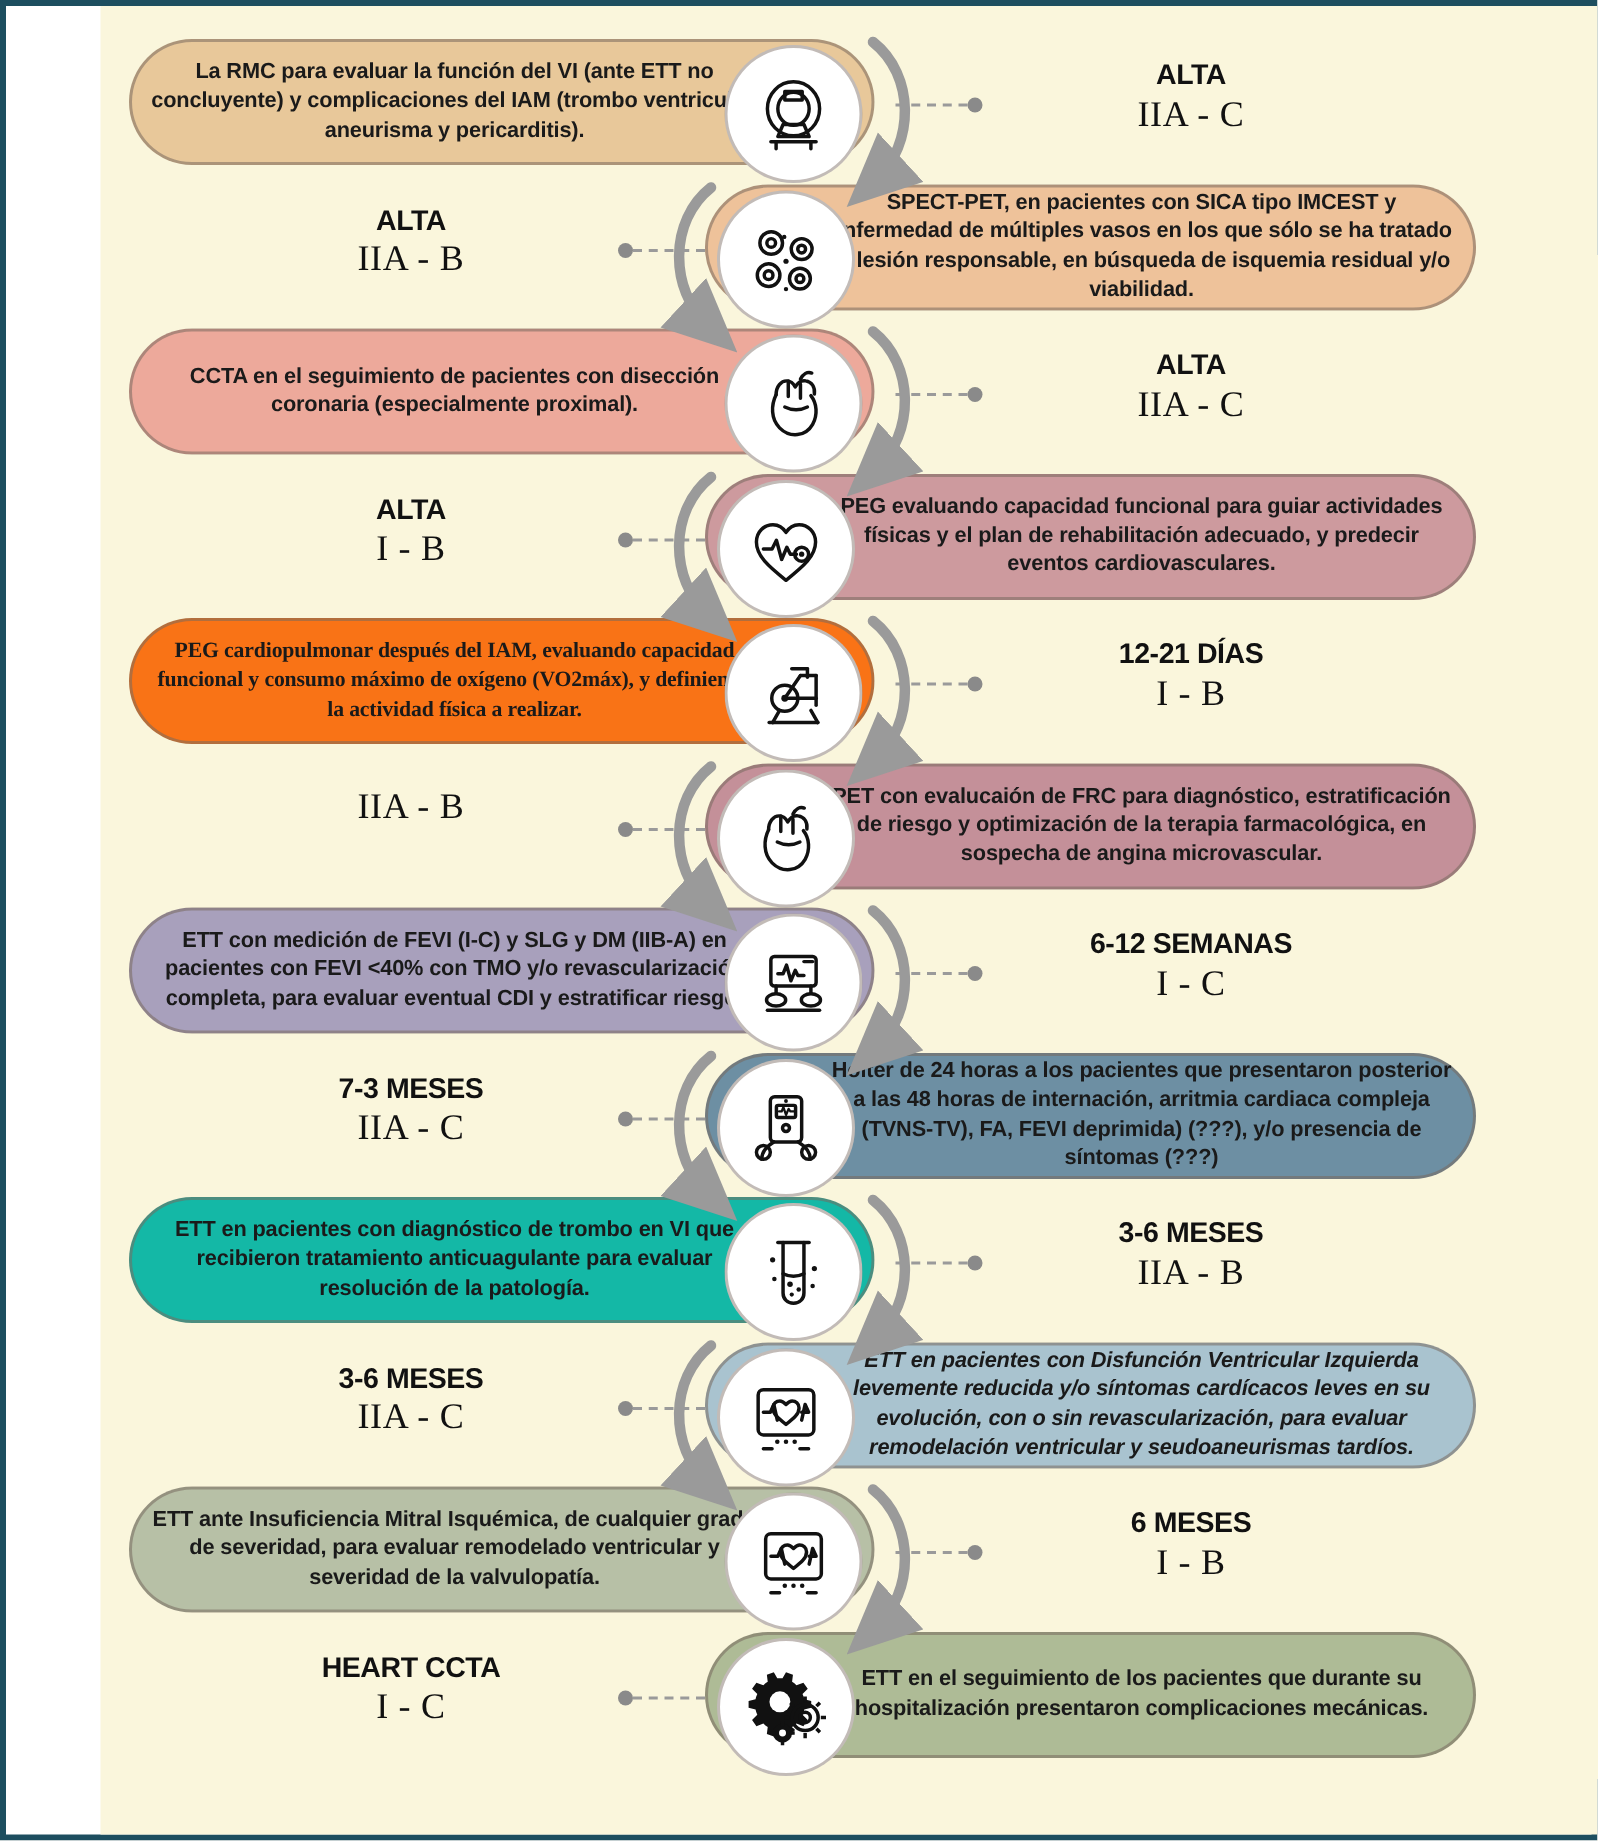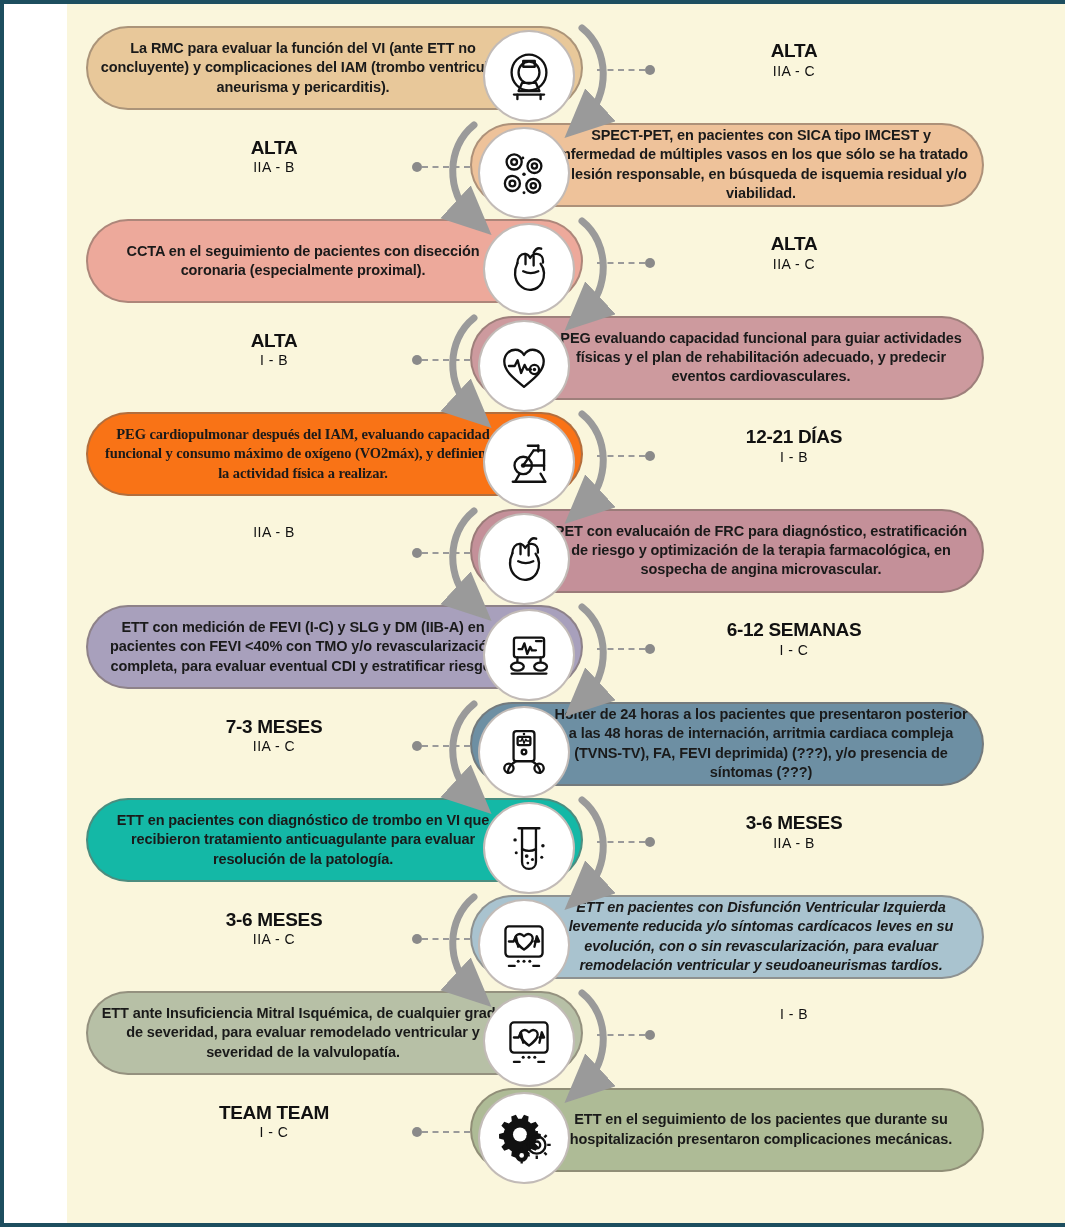--- a/index.html
+++ b/index.html
@@ -74,23 +74,24 @@
   .label.at-right { left: 640px; }
   .label.at-left  { left: 120px; }
   .label .lb-main {
     display: block;
     font-size: 19px; font-weight: 800;
     letter-spacing: -.3px;
     line-height: 1.15;
   }
   .label .lb-sub {
     display: block;
-    font-size: 14px; font-weight: 400;
+    font-size: 24px; font-weight: 400;
     letter-spacing: .5px;
     line-height: 1.3;
+    font-family: Liberation Serif, serif;
   }
 
   .leader {
     position: absolute;
     top: 44px; height: 12px;
     display: flex; align-items: center;
   }
   .leader.to-right { left: 593px; width: 58px; flex-direction: row; }
   .leader.to-left  { left: 408px; width: 58px; flex-direction: row-reverse; }
   .leader .dot {
@@ -365,20 +366,21 @@
               <path d="M24 44h8l4-9 4 18" stroke="#111" fill="none" stroke-width="4" stroke-linecap="round" stroke-linejoin="round"></path>
               <path d="M68 44h8l-4-9-4 18" stroke="#111" fill="none" stroke-width="4" stroke-linecap="round" stroke-linejoin="round"></path>
               <circle cx="40" cy="78" r="2.6" fill="#111" stroke="none"></circle>
               <circle cx="50" cy="78" r="2.6" fill="#111" stroke="none"></circle>
               <circle cx="60" cy="78" r="2.6" fill="#111" stroke="none"></circle>
               <path d="M24 86h10M66 86h10" stroke="#111" fill="none" stroke-width="4" stroke-linecap="round" stroke-linejoin="round"></path>
             </svg>
           </div>
         </div>
         <div class="label at-right">
+          <span class="lb-main">6 MESES</span>
           <span class="lb-sub">I - B</span>
         </div>
         <div class="leader to-right">
           <div class="dash"></div>
           <div class="dot"></div>
         </div>
       </div>
       <div class="row" style="top: 1077.5px;">
         <div class="pill right" style="background: rgb(174, 187, 150);">
           <div class="pill-text">ETT en el seguimiento de los pacientes que durante su hospitalización presentaron complicaciones mecánicas.</div>
@@ -395,21 +397,21 @@
               </g>
               <g fill="#111" stroke="none">
                 <circle cx="46" cy="80" r="11"></circle>
                 <circle cx="46" cy="80" r="4" fill="#fff"></circle>
                 <path d="M44 66h4v6h-4zM44 88h4v6h-4zM32 78h6v4h-6zM54 78h6v4h-6z"></path>
               </g>
             </svg>
           </div>
         </div>
         <div class="label at-left">
-          <span class="lb-main">TEAM TEAM</span>
+          <span class="lb-main">HEART CCTA</span>
           <span class="lb-sub">I - C</span>
         </div>
         <div class="leader to-left">
           <div class="dash"></div>
           <div class="dot"></div>
         </div>
       </div>
       <div class="connector" style="left: 560px; top: 20px;">
         <svg width="70" height="112" viewBox="0 0 70 112">
           <defs>

